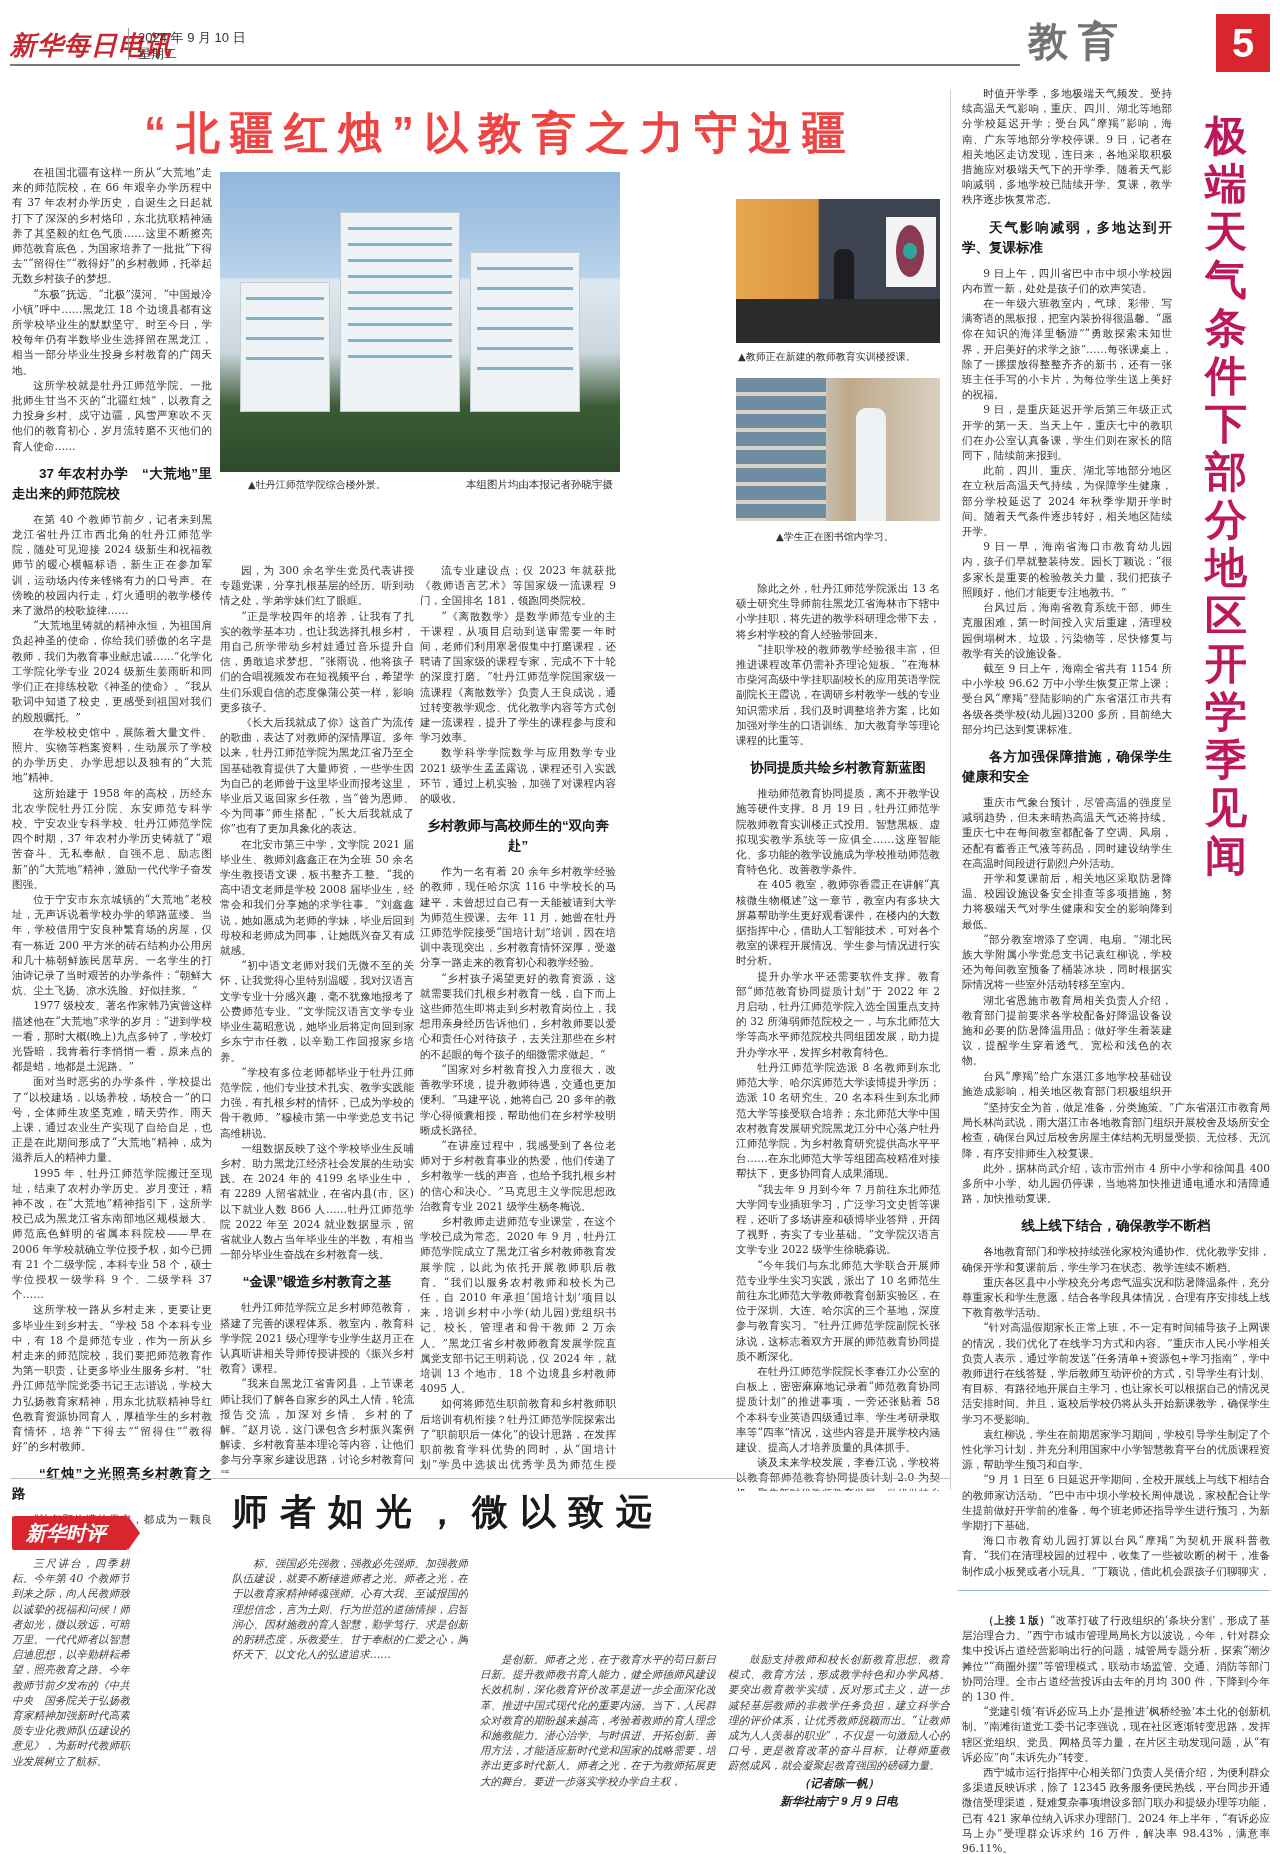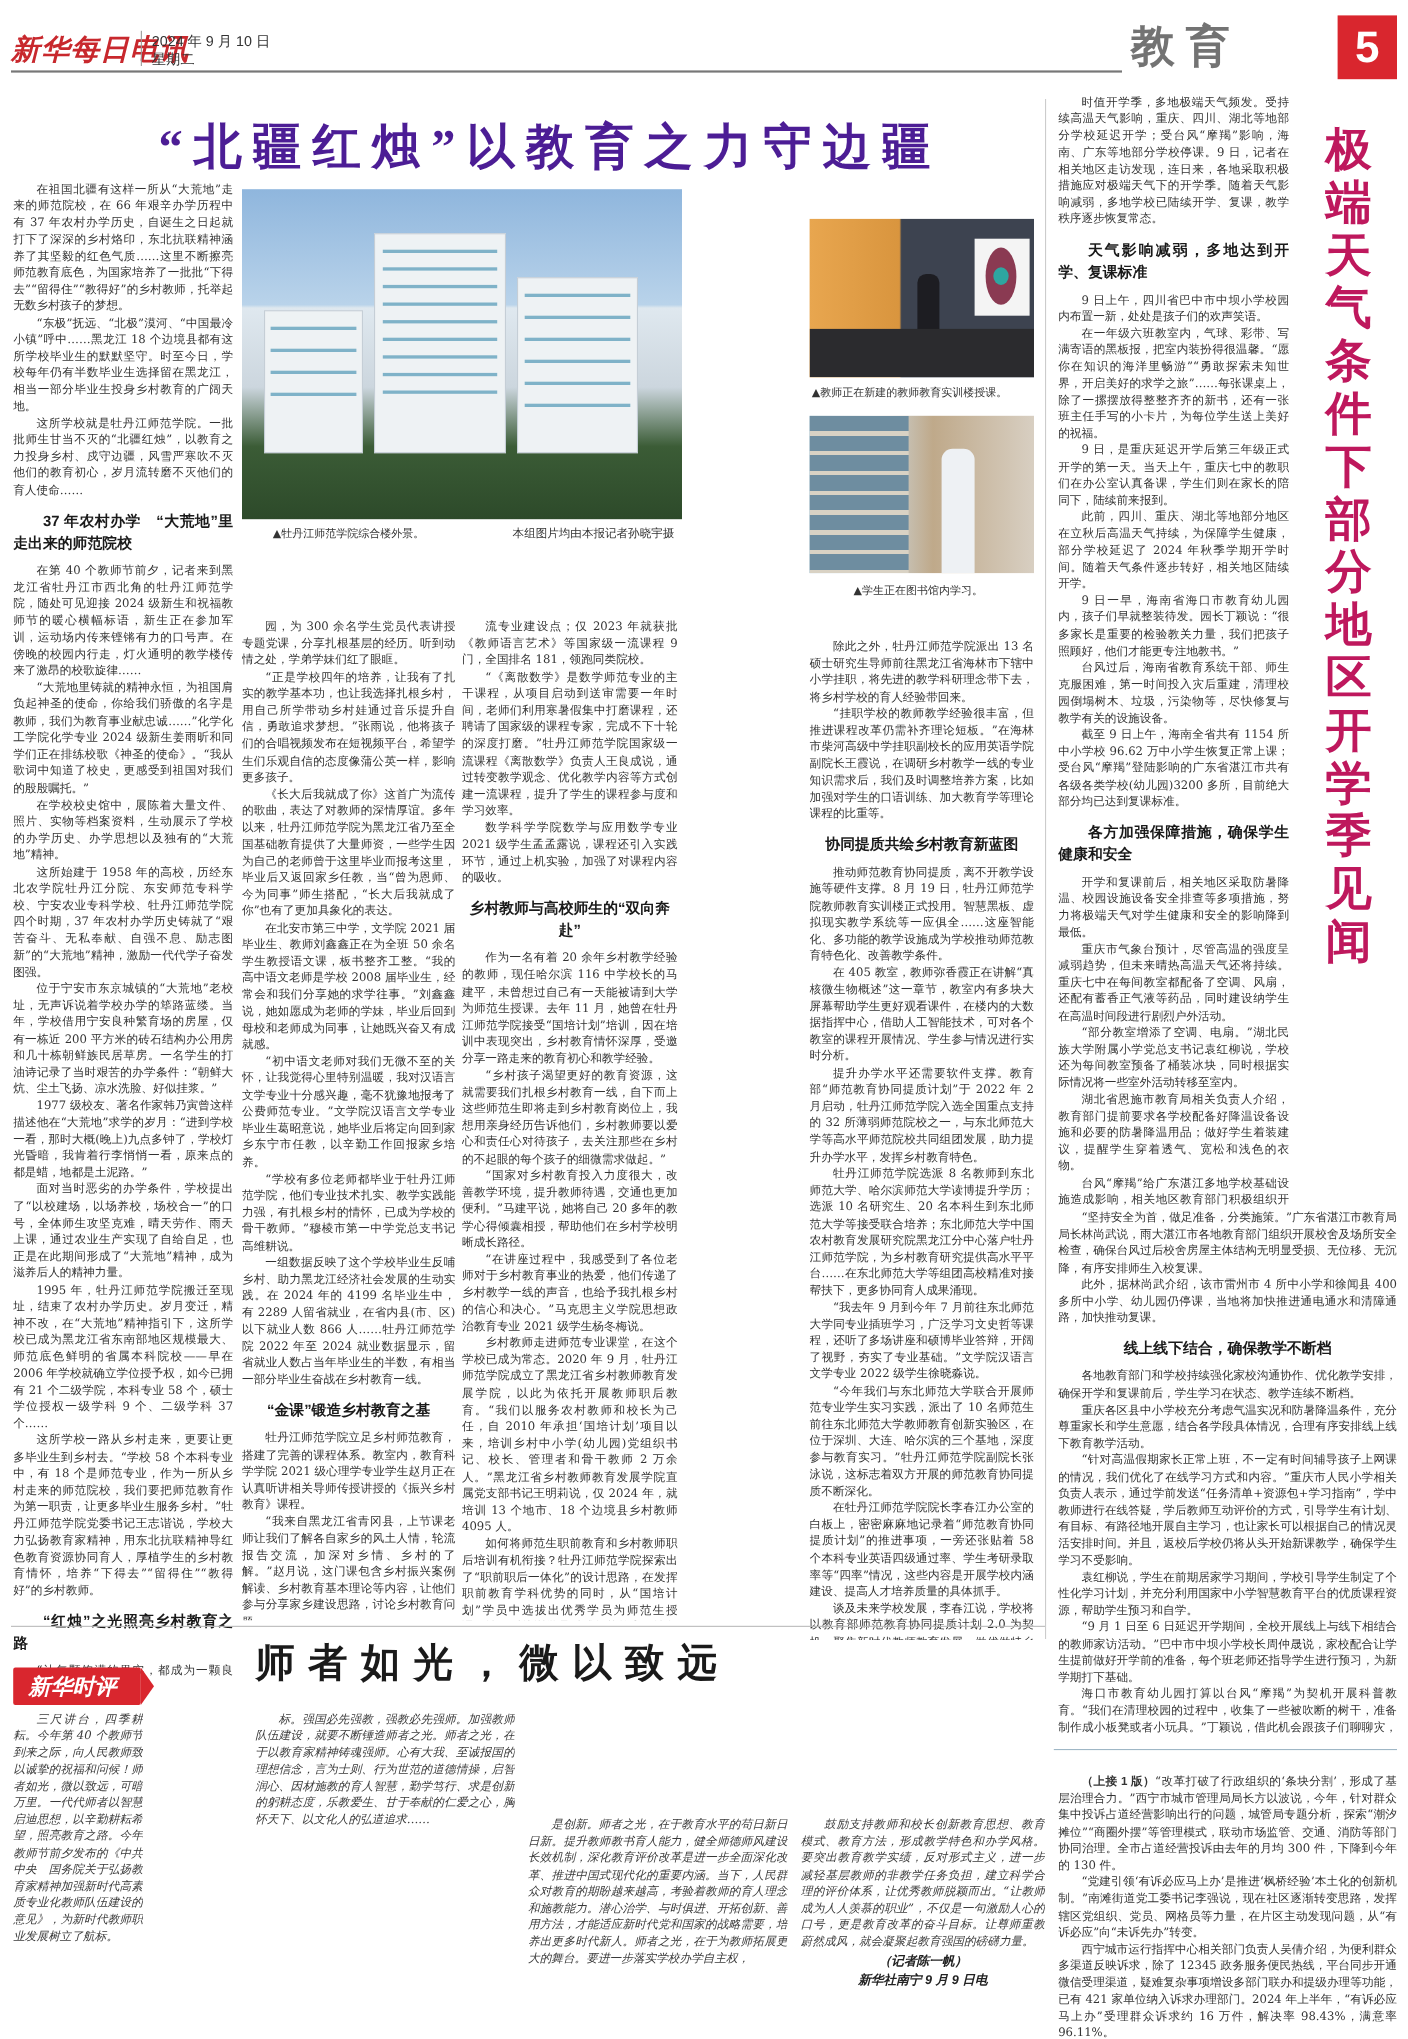--- a/index.html
+++ b/index.html
@@ -7,21 +7,21 @@
   body { position: relative; font-family: "DejaVu Serif", serif; color: #2a2a2a; }
 
   .masthead { position: absolute; left: 10px; top: 20px; width: 1260px; height: 50px; }
   .brand { position: absolute; left: 0; top: 8px; font-family: "DejaVu Serif", serif; font-weight: bold; font-size: 26px; color: #c8282d; font-style: italic; letter-spacing: 1px; }
   .brand-sep { position: absolute; left: 118px; top: 8px; width: 1px; height: 32px; background: #999; }
   .date-block { position: absolute; left: 128px; top: 10px; font-family: "Liberation Sans", sans-serif; font-size: 13px; color: #333; line-height: 16px; }
   .rule-top { position: absolute; left: 10px; top: 64px; width: 1010px; height: 2px; background: #777; }
   .section-name { position: absolute; left: 1028px; top: 14px; font-family: "DejaVu Serif", serif; font-weight: bold; font-size: 40px; color: #737373; letter-spacing: 10px; }
   .page-no { position: absolute; left: 1216px; top: 14px; width: 54px; height: 58px; background: #d9262e; color: #fff; font-family: "Liberation Sans", sans-serif; font-weight: bold; font-size: 40px; text-align: center; line-height: 58px; }
 
-  .headline-main { position: absolute; left: 60px; top: 104px; width: 880px; text-align: center; font-family: Liberation Serif, serif; font-weight: bold; font-size: 44px; letter-spacing: 10px; color: #4c1d95; }
+  .headline-main { position: absolute; left: 60px; top: 104px; width: 880px; text-align: center; font-family: Liberation Sans, sans-serif; font-weight: bold; font-size: 44px; letter-spacing: 10px; color: #ef4444; }
 
   .col { position: absolute; font-size: 10.6px; line-height: 15.2px; color: #333; text-align: justify; overflow: hidden; }
   .col p { text-indent: 2em; margin-bottom: 0; }
   .col h3 { font-family: "Liberation Sans", sans-serif; font-weight: bold; font-size: 13.5px; line-height: 20px; color: #1a1a1a; margin: 10px 0 8px 0; text-indent: 2em; }
   .col h3.center { text-align: center; text-indent: 0; }
   .col .byline { text-align: right; font-family: "Liberation Sans", sans-serif; font-weight: bold; font-size: 11.5px; line-height: 18px; color: #222; }
 
   .photo { position: absolute; overflow: hidden; }
   .photo-building { left: 220px; top: 172px; width: 400px; height: 300px; background: linear-gradient(180deg, #8fb6dd 0%, #b9d3ea 35%, #dfe8ef 36%, #ccd6de 60%, #3b5c36 78%, #2d4a2a 100%); }
   .bldg { position: absolute; background: #eef2f4; border: 1px solid #c5ced6; }
@@ -175,22 +175,22 @@
   <p>时值开学季，多地极端天气频发。受持续高温天气影响，重庆、四川、湖北等地部分学校延迟开学；受台风“摩羯”影响，海南、广东等地部分学校停课。9 日，记者在相关地区走访发现，连日来，各地采取积极措施应对极端天气下的开学季。随着天气影响减弱，多地学校已陆续开学、复课，教学秩序逐步恢复常态。</p>
   <h3>天气影响减弱，多地达到开学、复课标准</h3>
   <p>9 日上午，四川省巴中市中坝小学校园内布置一新，处处是孩子们的欢声笑语。</p>
   <p>在一年级六班教室内，气球、彩带、写满寄语的黑板报，把室内装扮得很温馨。“愿你在知识的海洋里畅游”“勇敢探索未知世界，开启美好的求学之旅”……每张课桌上，除了一摞摆放得整整齐齐的新书，还有一张班主任手写的小卡片，为每位学生送上美好的祝福。</p>
   <p>9 日，是重庆延迟开学后第三年级正式开学的第一天。当天上午，重庆七中的教职们在办公室认真备课，学生们则在家长的陪同下，陆续前来报到。</p>
   <p>此前，四川、重庆、湖北等地部分地区在立秋后高温天气持续，为保障学生健康，部分学校延迟了 2024 年秋季学期开学时间。随着天气条件逐步转好，相关地区陆续开学。</p>
   <p>9 日一早，海南省海口市教育幼儿园内，孩子们早就整装待发。园长丁颖说：“很多家长是重要的检验教关力量，我们把孩子照顾好，他们才能更专注地教书。”</p>
   <p>台风过后，海南省教育系统干部、师生克服困难，第一时间投入灾后重建，清理校园倒塌树木、垃圾，污染物等，尽快修复与教学有关的设施设备。</p>
   <p>截至 9 日上午，海南全省共有 1154 所中小学校 96.62 万中小学生恢复正常上课；受台风“摩羯”登陆影响的广东省湛江市共有各级各类学校(幼儿园)3200 多所，目前绝大部分均已达到复课标准。</p>
   <h3>各方加强保障措施，确保学生健康和安全</h3>
+  <p>重庆市气象台预计，尽管高温的强度呈减弱趋势，但未来晴热高温天气还将持续。重庆七中在每间教室都配备了空调、风扇，还配有蓄香正气液等药品，同时建设纳学生在高温时间段进行剧烈户外活动。</p>
   <p>开学和复课前后，相关地区采取防暑降温、校园设施设备安全排查等多项措施，努力将极端天气对学生健康和安全的影响降到最低。</p>
-  <p>重庆市气象台预计，尽管高温的强度呈减弱趋势，但未来晴热高温天气还将持续。重庆七中在每间教室都配备了空调、风扇，还配有蓄香正气液等药品，同时建设纳学生在高温时间段进行剧烈户外活动。</p>
   <p>“部分教室增添了空调、电扇。”湖北民族大学附属小学党总支书记袁红柳说，学校还为每间教室预备了桶装冰块，同时根据实际情况将一些室外活动转移至室内。</p>
   <p>湖北省恩施市教育局相关负责人介绍，教育部门提前要求各学校配备好降温设备设施和必要的防暑降温用品；做好学生着装建议，提醒学生穿着透气、宽松和浅色的衣物。</p>
   <p>台风“摩羯”给广东湛江多地学校基础设施造成影响，相关地区教育部门积极组织开展灾后清理，尽快修复受损设施设备，对全市校舍及场所开展安全检查，确保台风过后校舍房屋主体结构无明显受损、无位移、无沉降，有序安排师生入校复课。</p>
 </div>
 
 <div class="col" style="left:962px; top:1100px; width:308px; height:480px;">
   <p>“坚持安全为首，做足准备，分类施策。”广东省湛江市教育局局长林尚武说，雨大湛江市各地教育部门组织开展校舍及场所安全检查，确保台风过后校舍房屋主体结构无明显受损、无位移、无沉降，有序安排师生入校复课。</p>
   <p>此外，据林尚武介绍，该市雷州市 4 所中小学和徐闻县 400 多所中小学、幼儿园仍停课，当地将加快推进通电通水和清障通路，加快推动复课。</p>
   <h3 class="center">线上线下结合，确保教学不断档</h3>
   <p>各地教育部门和学校持续强化家校沟通协作、优化教学安排，确保开学和复课前后，学生学习在状态、教学连续不断档。</p>

